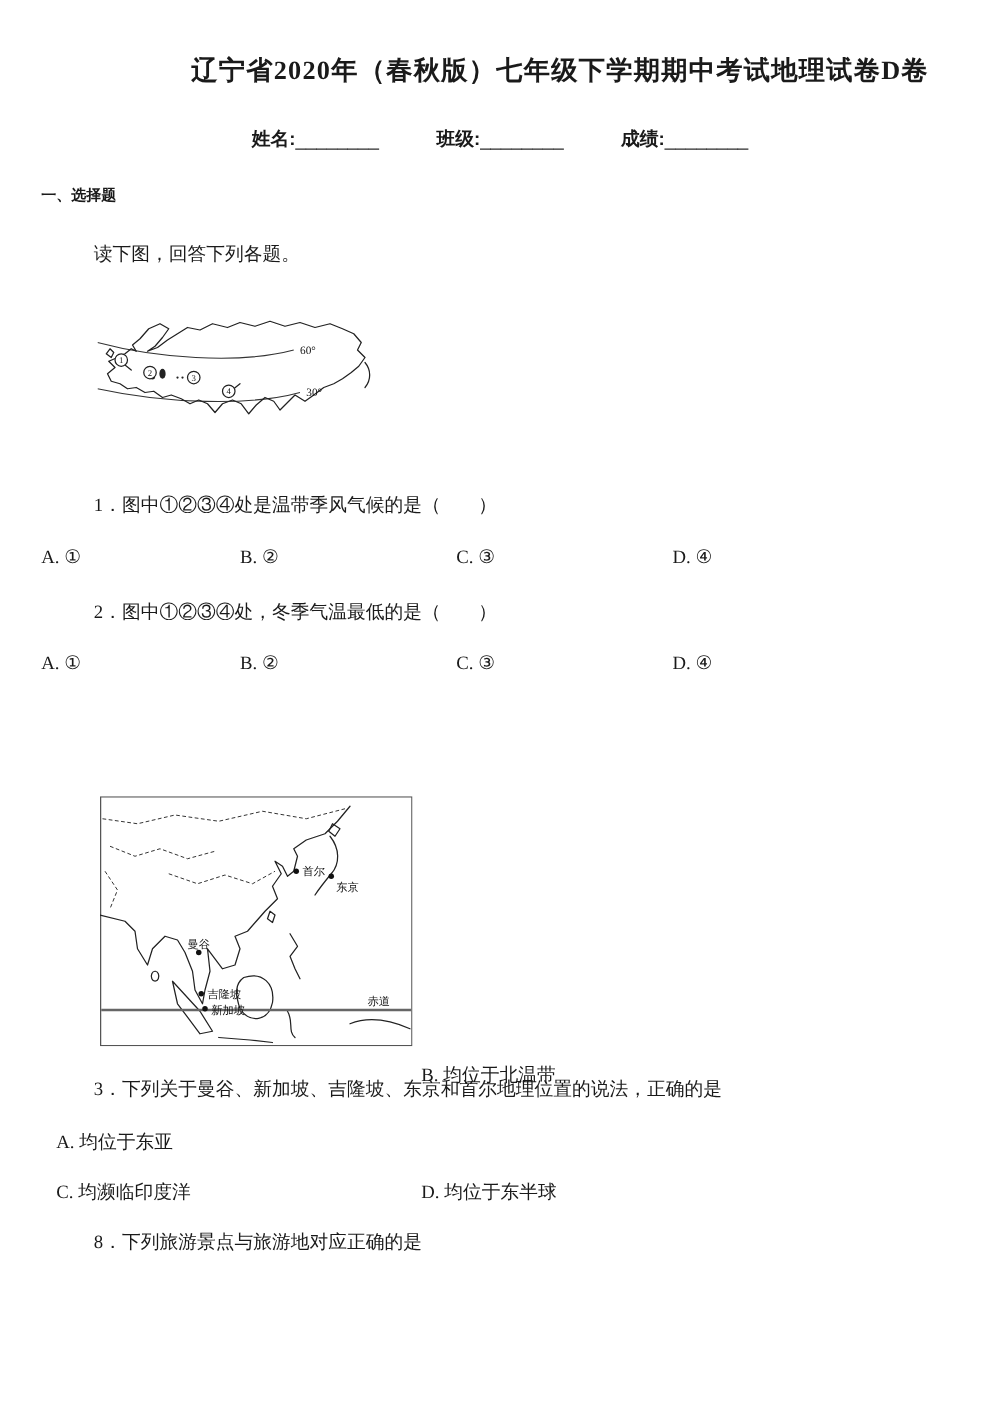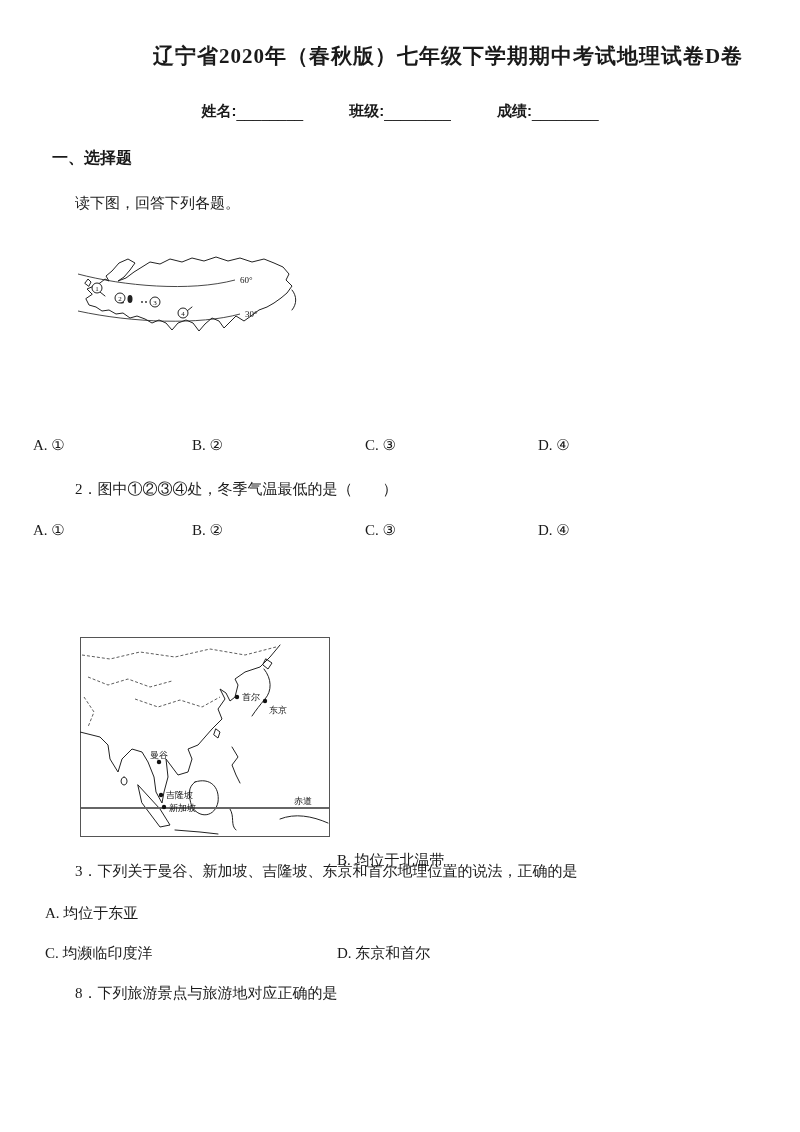--- a/index.html
+++ b/index.html
@@ -13,23 +13,22 @@
   }
   .fields{
     position:absolute;top:102px;left:0;width:100%;
     display:flex;justify-content:center;gap:46px;
     font-size:15px;font-weight:bold;
     font-family:"Liberation Sans","DejaVu Sans",sans-serif;
   }
   .field{display:flex;align-items:flex-end;}
   .blank{font-weight:normal;letter-spacing:0;}
   .sec-heading{
-    position:absolute;left:33px;top:148px;font-size:16px;font-weight:bold;
+    position:absolute;left:33px;top:148px;font-size:12px;font-weight:bold;
     font-family:"Liberation Sans","DejaVu Sans",sans-serif;
-    margin-left:19px;
   }
   .intro{position:absolute;left:75px;top:194px;font-size:15px;}
   .fig1{position:absolute;left:78px;top:250px;width:235px;height:95px;}
   .fig2{position:absolute;left:80px;top:637px;width:250px;height:200px;}
   .stem{position:absolute;left:75px;font-size:15px;white-space:nowrap;}
   .q1stem{top:395px}.q2stem{top:480px}.q3stem{top:862px;white-space:normal;width:700px}.q4stem{top:984px}
   .optrow{position:absolute;left:0;top:0;width:100%;font-size:15px;}
   .optrow span{position:absolute;white-space:nowrap;}
   .q1opts span{top:436px}.q2opts span{top:521px}
   .o1{left:33px}.o2{left:192px}.o3{left:365px}.o4{left:538px}
@@ -99,20 +98,21 @@
       <circle class="mk" cx="77" cy="52" r="5"></circle>
       <text x="77" y="54.5" font-size="7" text-anchor="middle">3</text>
       <circle class="mk" cx="105" cy="63" r="5"></circle>
       <text x="105" y="65.5" font-size="7" text-anchor="middle">4</text>
 
       <text x="162" y="33" font-size="9">60°</text>
       <text x="167" y="67" font-size="9">30°</text>
     </svg>
   </div>
 
+  <div class="stem q1stem">1．图中①②③④处是温带季风气候的是（　　）</div>
   <div class="optrow q1opts">
     <span class="o1">A. ①</span>
     <span class="o2">B. ②</span>
     <span class="o3">C. ③</span>
     <span class="o4">D. ④</span>
   </div>
 
   <div class="stem q2stem">2．图中①②③④处，冬季气温最低的是（　　）</div>
   <div class="optrow q2opts">
     <span class="o1">A. ①</span>
@@ -158,19 +158,19 @@
       <circle cx="84" cy="170" r="2.2" fill="#111"></circle>
       <text x="89" y="174" font-size="9">新加坡</text>
     </svg>
   </div>
 
   <div class="stem q3stem">3．下列关于曼谷、新加坡、吉隆坡、东京和首尔地理位置的说法，正确的是</div>
   <div class="optrow">
     <span class="q3a">A. 均位于东亚</span>
     <span class="q3b">B. 均位于北温带</span>
     <span class="q3c">C. 均濒临印度洋</span>
-    <span class="q3d">D. 东京和首尔</span>
+    <span class="q3d">D. 均位于东半球</span>
   </div>
 
   <div class="stem q4stem">8．下列旅游景点与旅游地对应正确的是</div>
 
 
 </div>
 
 </body></html>

